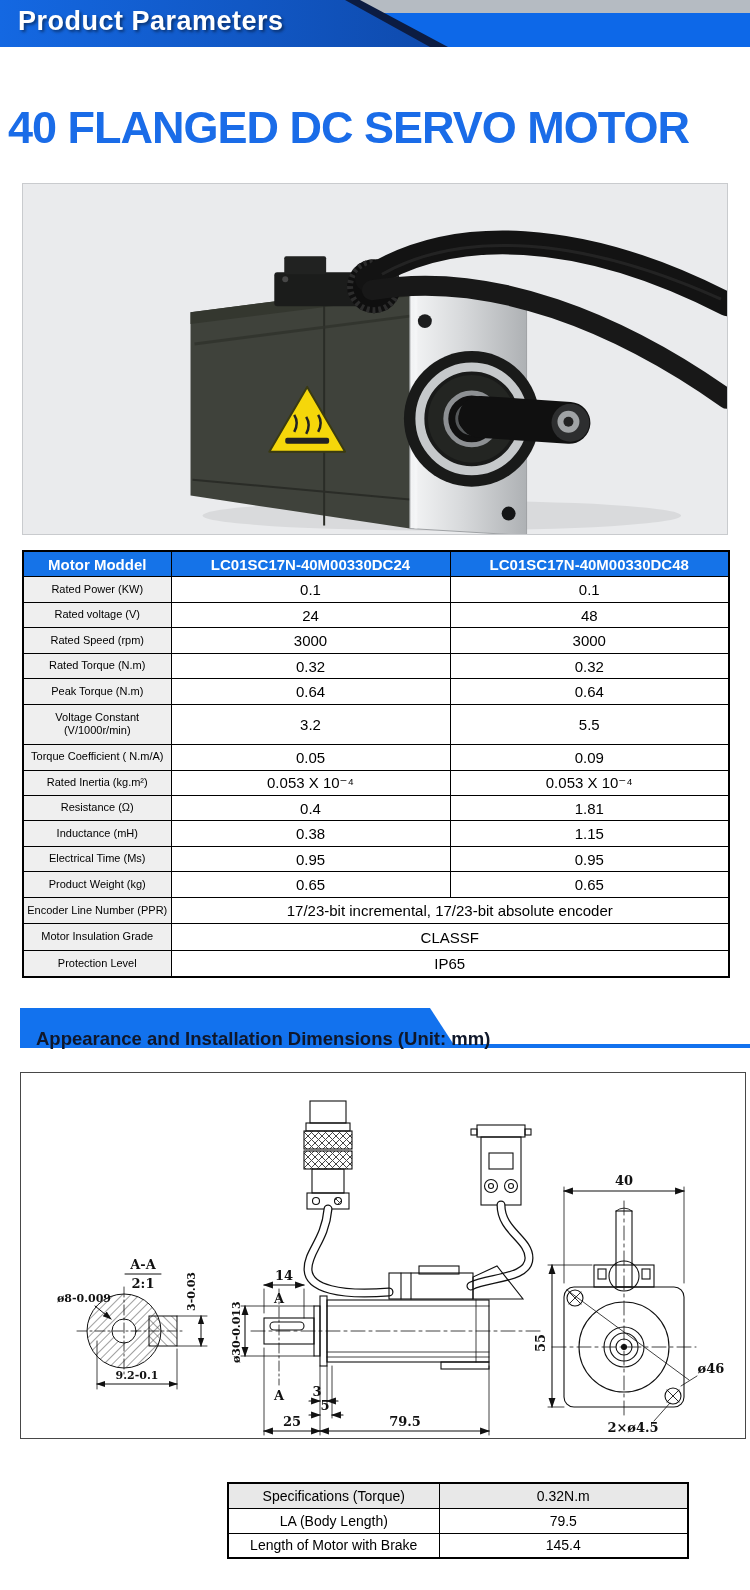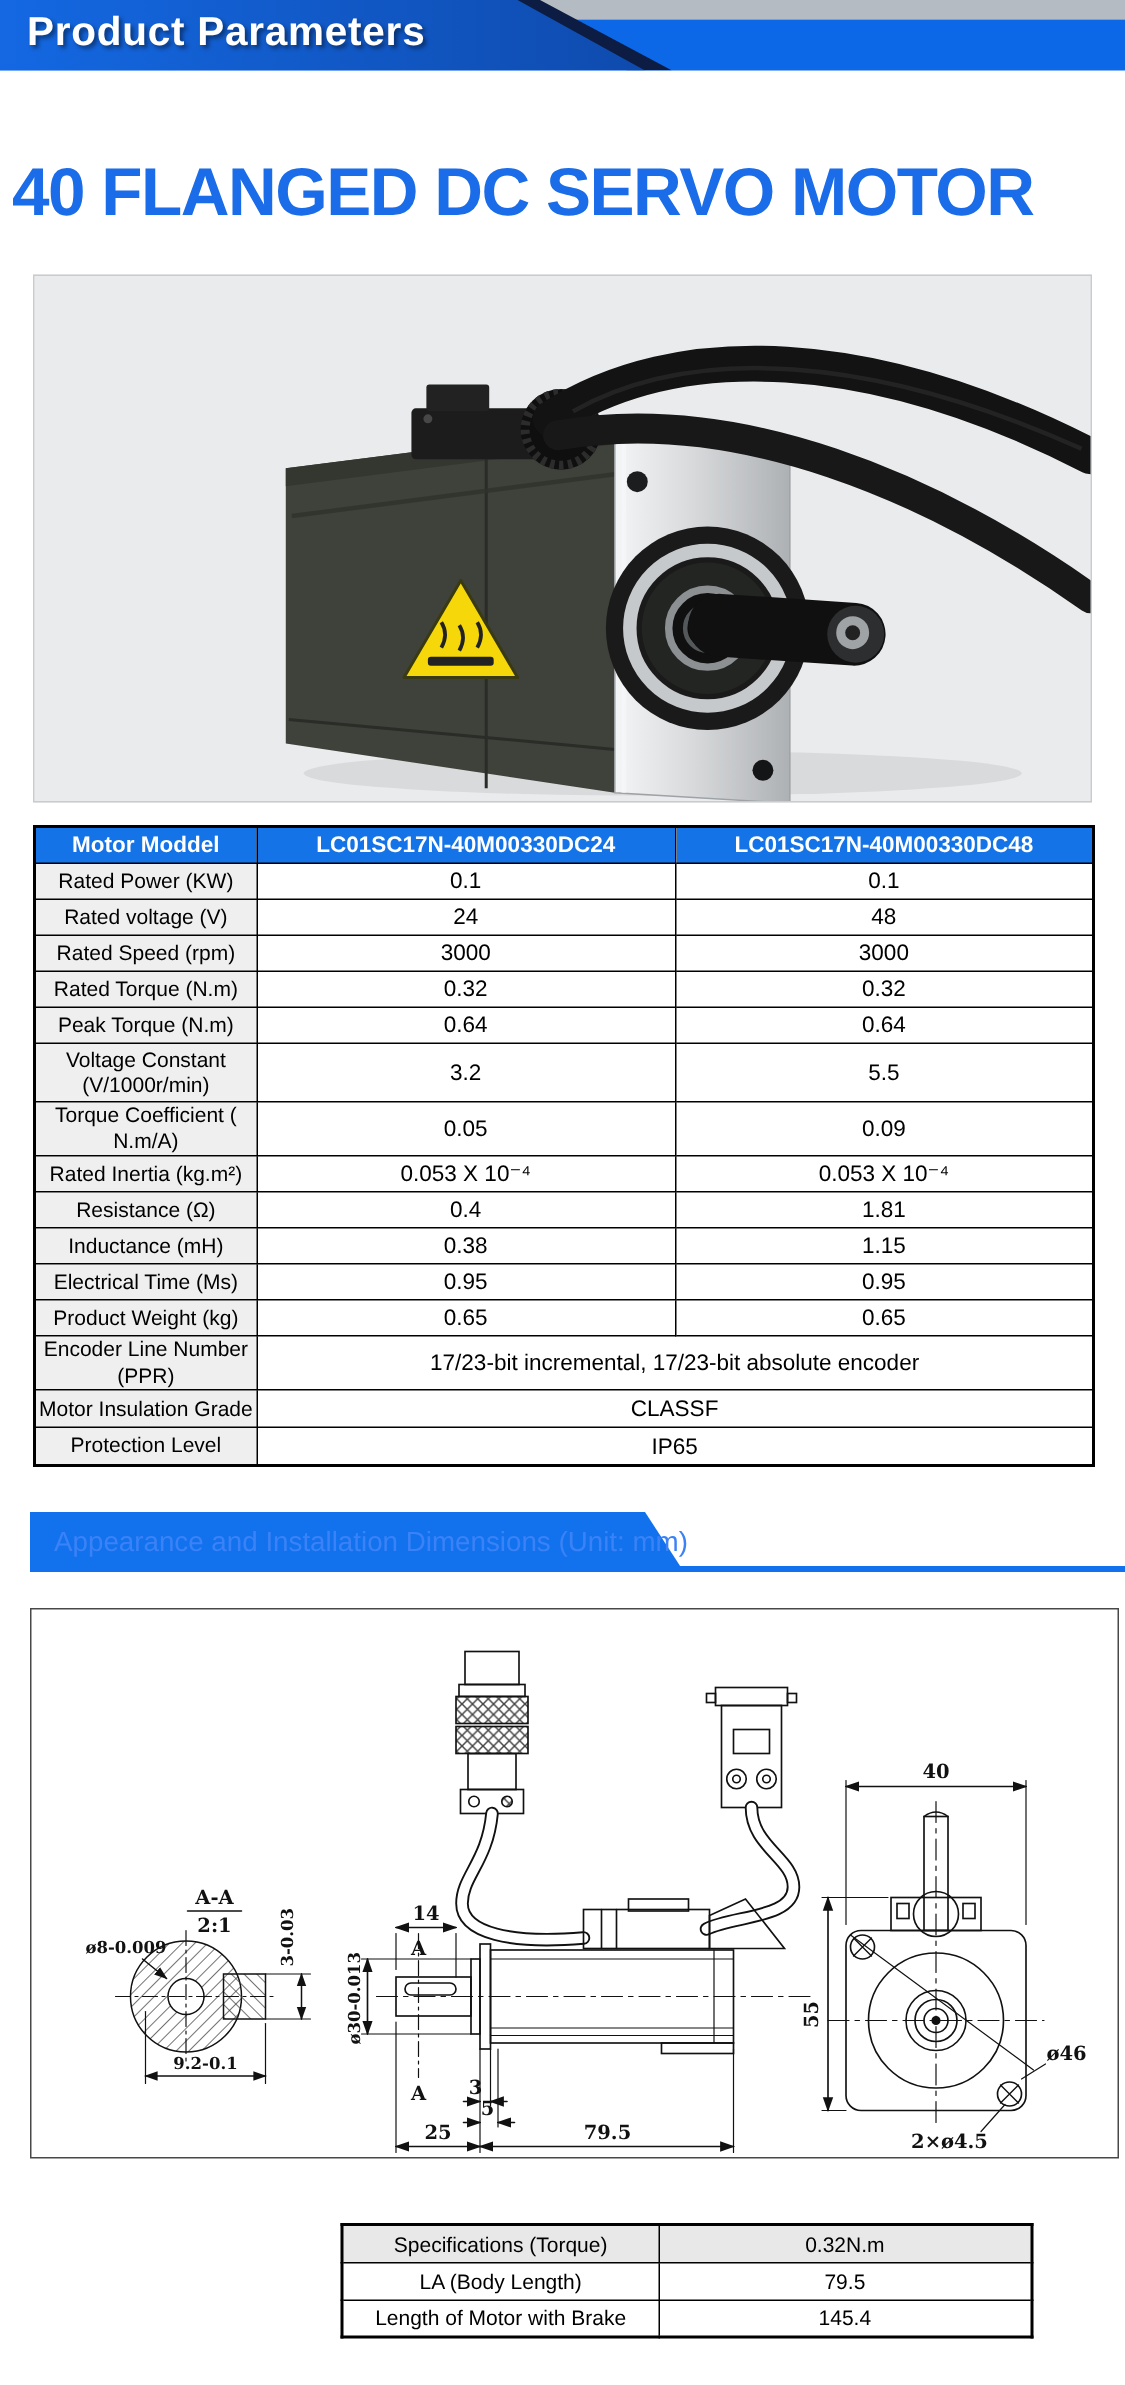--- a/index.html
+++ b/index.html
@@ -26,32 +26,32 @@
   .photo{position:absolute;top:183px;left:22px;width:704px;height:350px;background:#eaebed;
          border:1px solid #c9cbce;}
 
   
   .spec-wrap{position:absolute;top:550px;left:22px;width:572px;height:428px;}
   table{border-collapse:collapse;table-layout:fixed;width:100%;height:100%;}
   .spec-wrap table{border:2px solid #000;}
   .spec-wrap th,.spec-wrap td{border:1px solid #000;text-align:center;vertical-align:middle;
          padding:0 2px;overflow:hidden;}
   .spec-wrap th{background:#1573e8;color:#fff;font-size:15px;font-weight:bold;height:23px;}
-  .lbl{background:#efefef;font-size:14px;white-space:pre-line;line-height:1.25;}
+  .lbl{background:#efefef;font-size:11px;white-space:pre-line;line-height:1.25;}
   .val{font-size:15px;background:#fff;}
   .spec-wrap tr{height:24px;}
   .spec-wrap tr.tall{height:38px;}
   .spec-wrap tr.last{height:25px;}
 
   
   .banner2{position:absolute;top:1008px;left:0;width:750px;height:40px;}
   .b2-shape{position:absolute;top:0;left:0;width:750px;height:40px;background:#1272ee;
             clip-path:polygon(20px 0,430px 0,456px 40px,20px 40px);}
   .b2-underline{position:absolute;top:36px;left:20px;width:730px;height:4px;background:#1272ee;}
-  .b2-text{position:absolute;top:9px;left:36px;color:#3b82f6;font-size:18.5px;font-weight:normal;}
+  .b2-text{position:absolute;top:20px;left:36px;color:#0f172a;font-size:18.5px;font-weight:bold;}
 
   
   .draw-box{position:absolute;top:1072px;left:20px;width:724px;height:365px;border:1px solid #484848;
             background:#fff;}
   .dtxt{font-family:"DejaVu Serif","Liberation Serif",serif;font-weight:bold;font-size:13px;fill:#111;}
   .dtxt-s{font-family:"DejaVu Serif","Liberation Serif",serif;font-weight:bold;font-size:11px;fill:#111;}
 
   
   .dim-wrap{position:absolute;top:1482px;left:227px;width:460px;height:76px;}
   .dim-wrap table{border:2px solid #000;}

